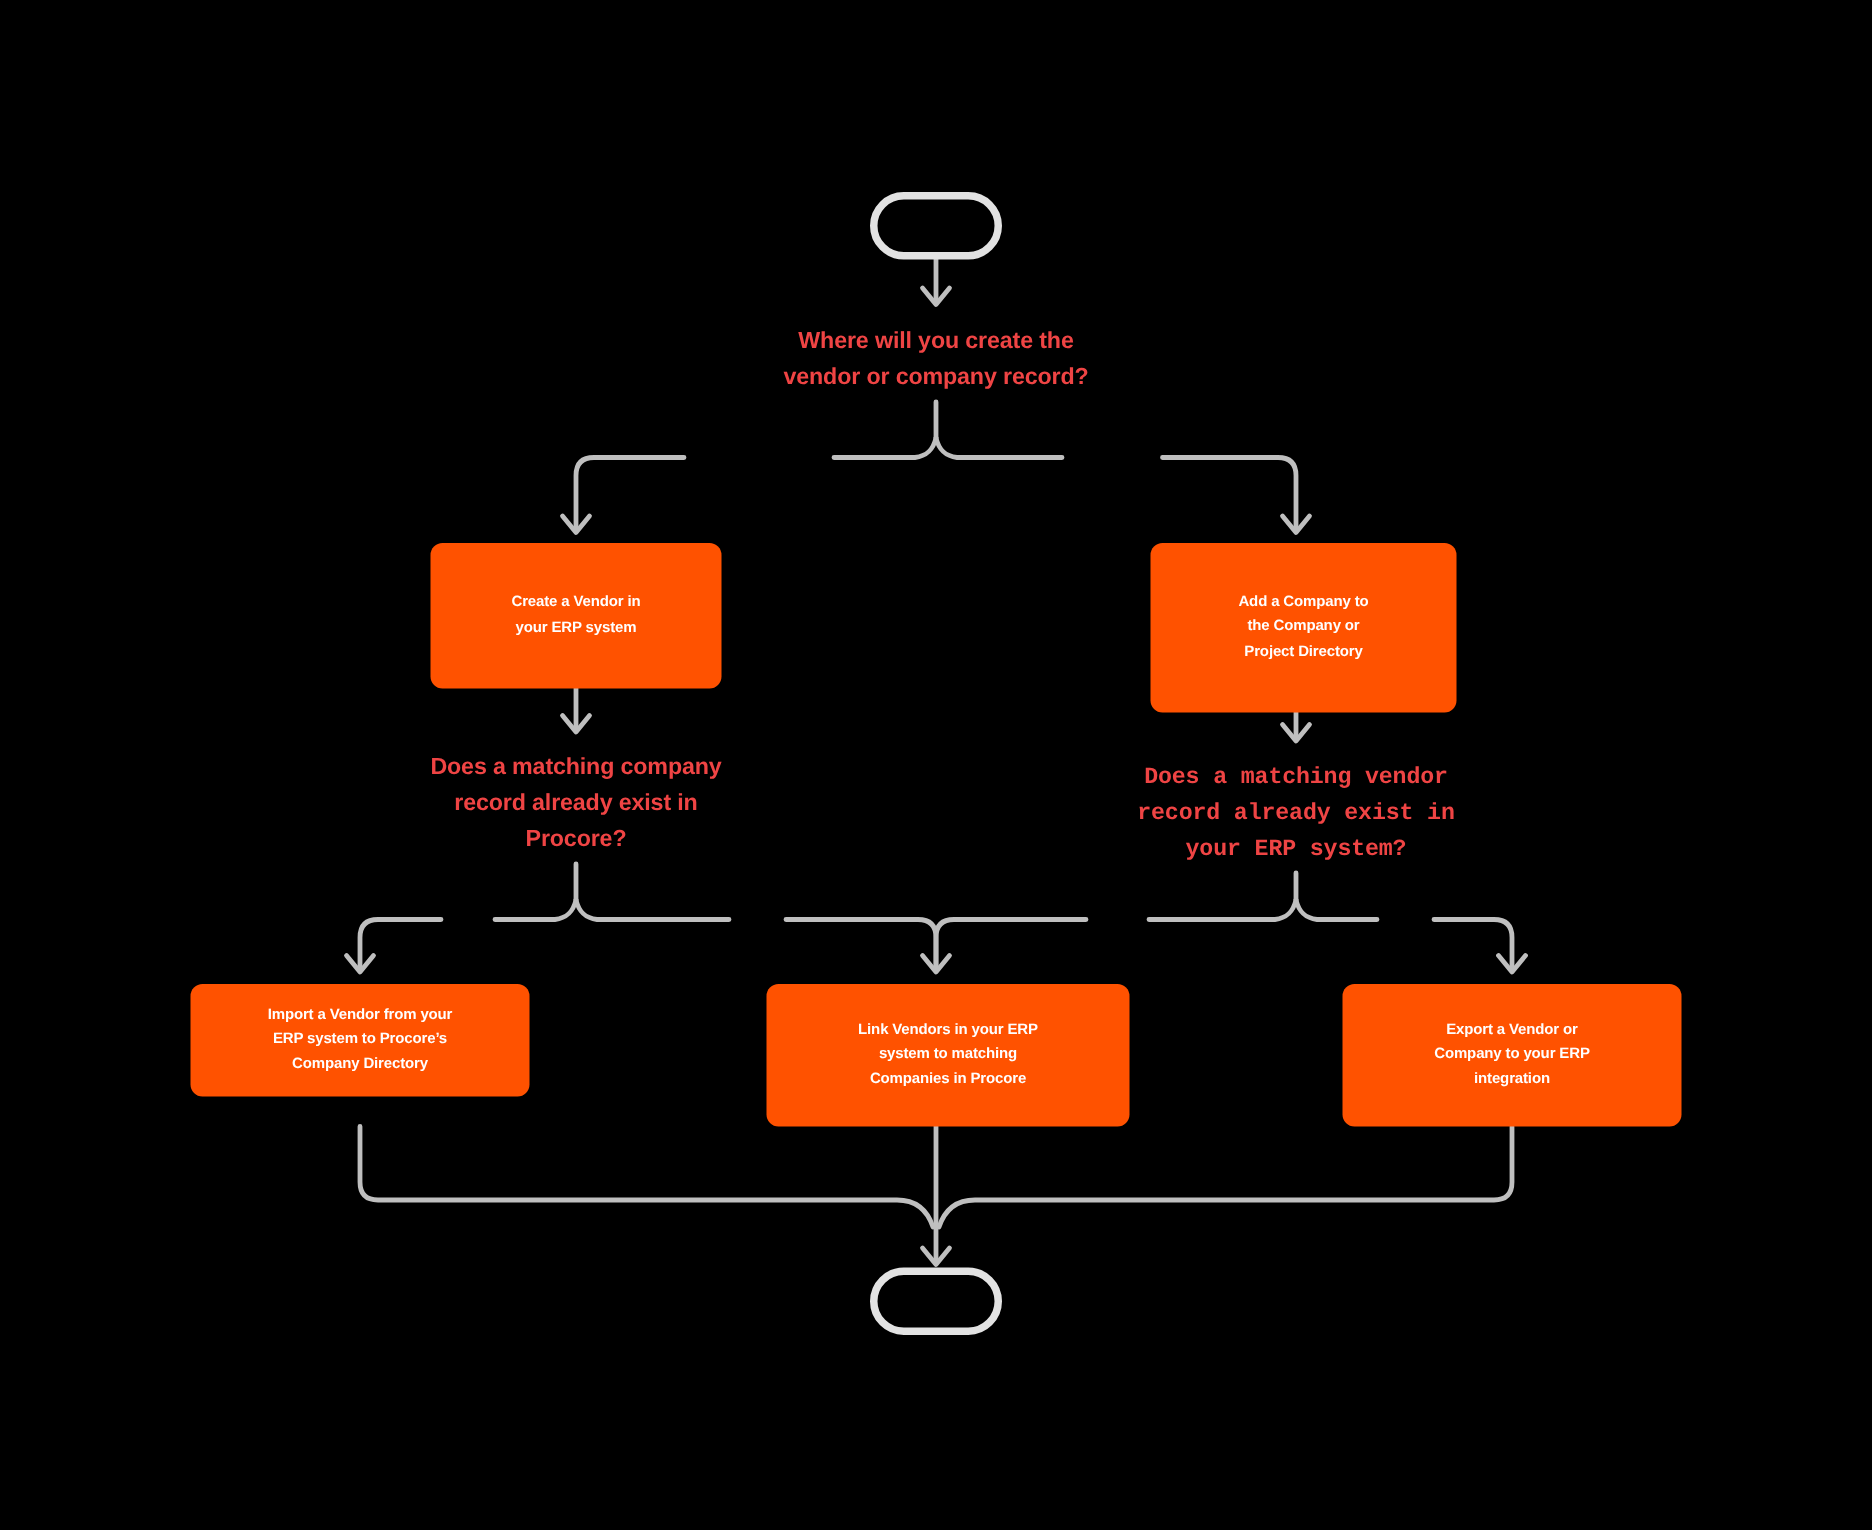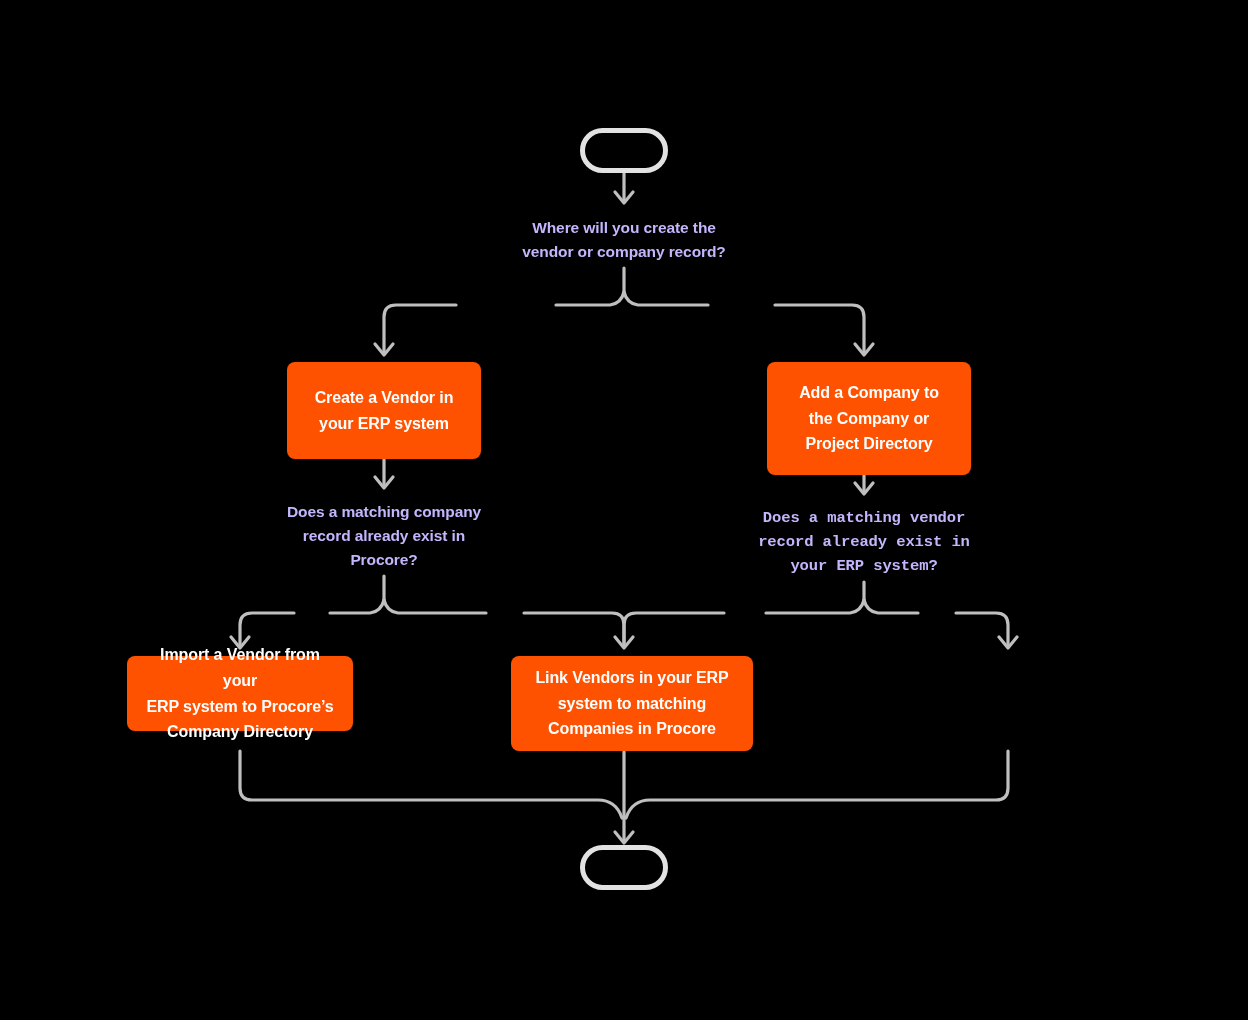--- a/index.html
+++ b/index.html
@@ -44,31 +44,31 @@
     border-radius: 8px;
     display: flex;
     align-items: center;
     justify-content: center;
     text-align: center;
     padding: 6px 14px;
   }
   .process-box .box-label {
     color: #FFFFFF;
     font-family: "Liberation Sans", sans-serif;
-    font-size: 16px;
+    font-size: 10px;
     font-weight: bold;
     line-height: 1.62;
     letter-spacing: -0.1px;
     white-space: pre-line;
   }
   
   .decision-label {
     position: absolute;
     text-align: center;
-    color: #c4b5fd;
+    color: #ef4444;
     font-family: "Liberation Sans", sans-serif;
     font-size: 15.5px;
     font-weight: bold;
     line-height: 1.56;
     letter-spacing: -0.1px;
     white-space: pre-line;
   }
 </style>
 </head>
 <body>
@@ -161,14 +161,19 @@
 ERP system to Procore’s
 Company Directory</span>
   </div>
 
   <div class="process-box" style="left:511px; top:656px; width:242px; height:95px;">
     <span class="box-label">Link Vendors in your ERP
 system to matching
 Companies in Procore</span>
   </div>
 
+  <div class="process-box" style="left:895px; top:656px; width:226px; height:95px;">
+    <span class="box-label">Export a Vendor or
+Company to your ERP
+integration</span>
+  </div>
 
 </div>
 
 </body></html>

